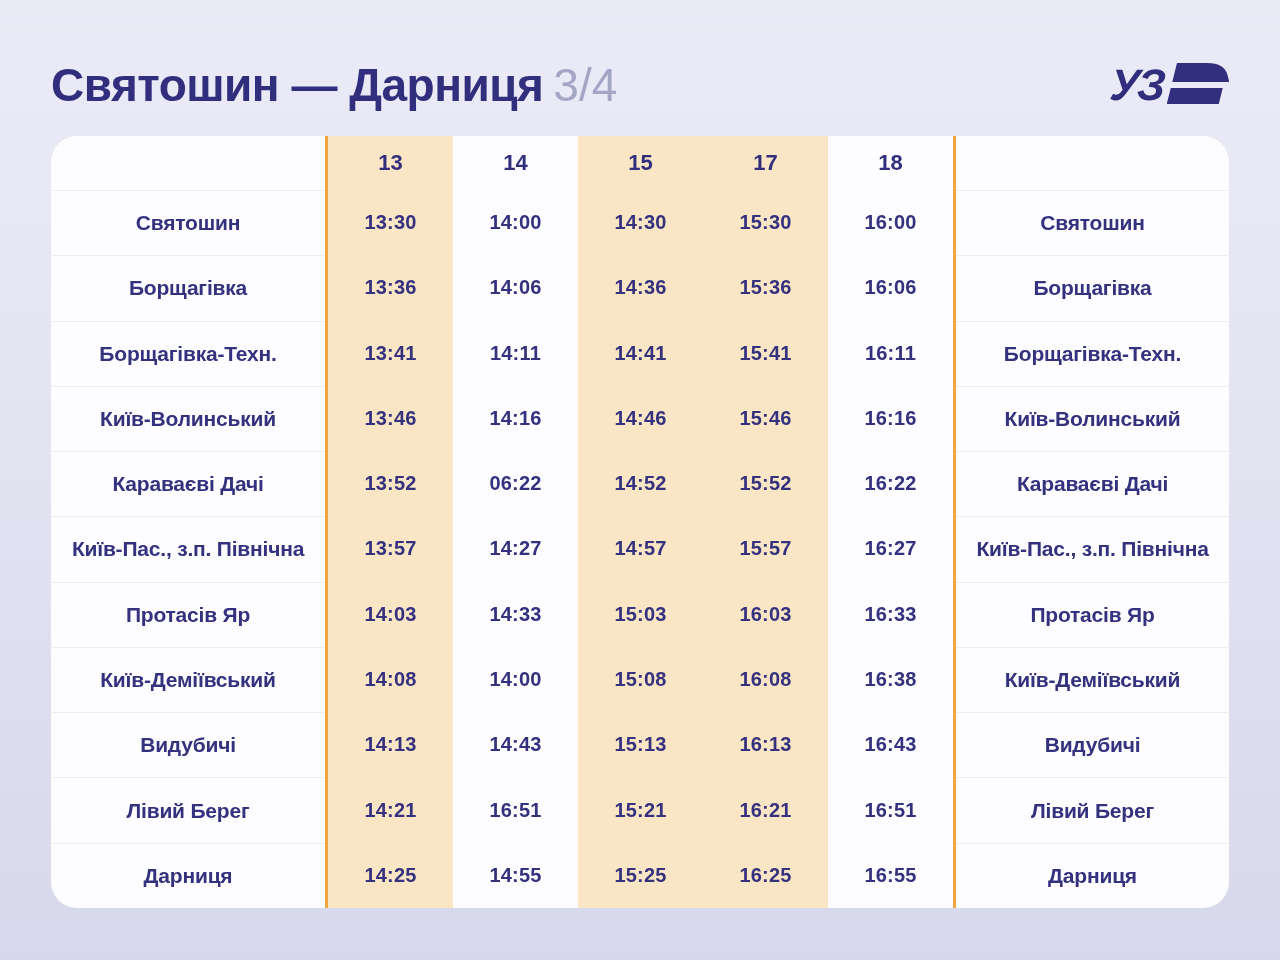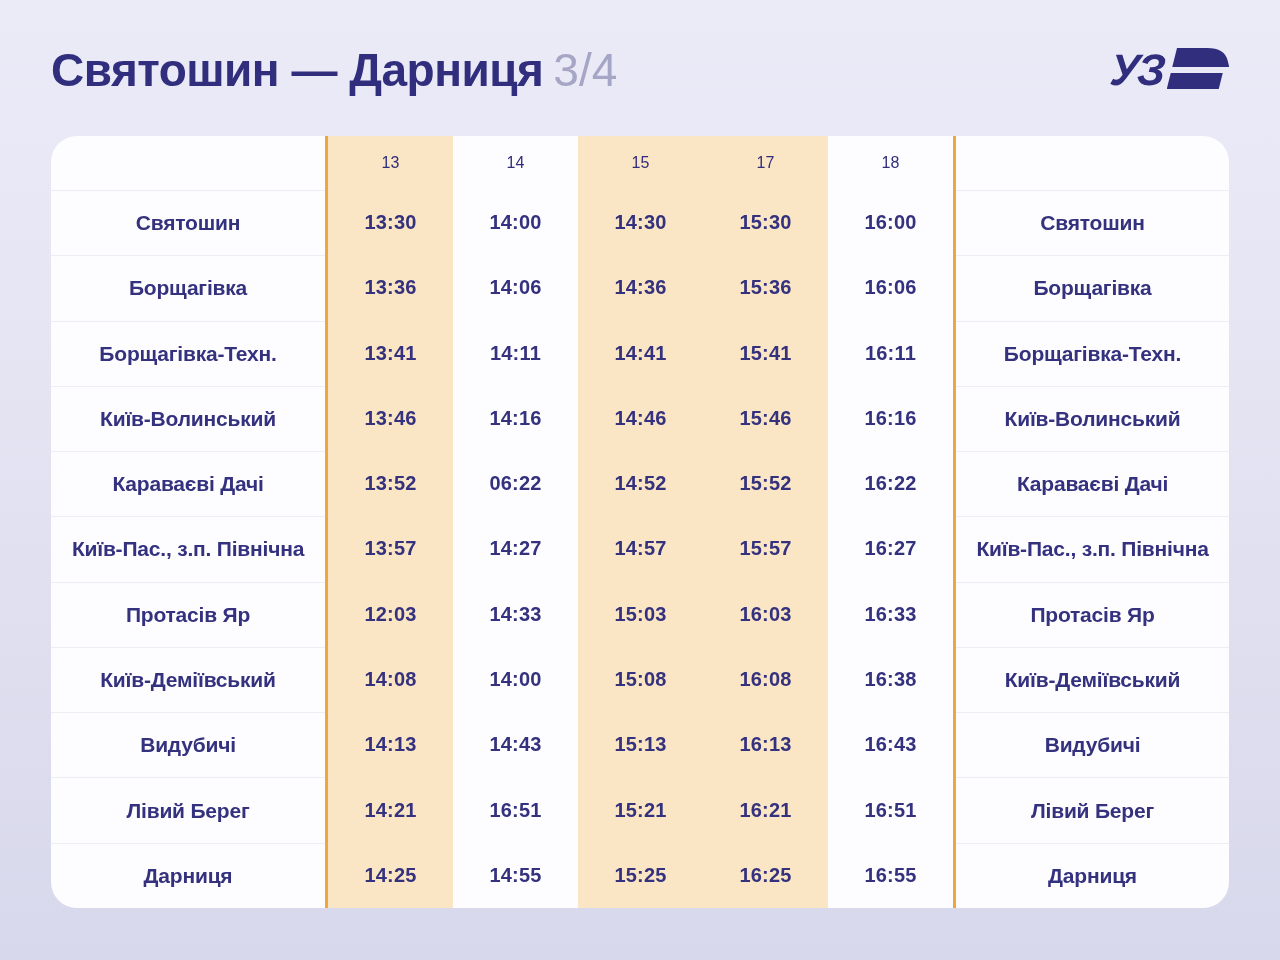--- a/index.html
+++ b/index.html
@@ -14,21 +14,21 @@
   html,body{width:1280px;height:960px;overflow:hidden;}
   body{
     font-family:"Liberation Sans", sans-serif;
     background:linear-gradient(180deg,#ebebf8 0%,#e3e3f2 45%,#d8d8ec 100%);
     color:var(--navy);
   }
   .page{position:relative;width:1280px;height:960px;}
 
   
   .top{
-    position:absolute;left:51px;right:51px;top:38px;height:64px;
+    position:absolute;left:51px;right:51px;top:53px;height:64px;
     display:flex;justify-content:space-between;align-items:center;
   }
   .title{
     font-size:46px;font-weight:800;letter-spacing:-0.5px;color:var(--navy);
     white-space:nowrap;
   }
   .title .pagenum{
     font-weight:400;color:var(--gray);margin-left:10px;letter-spacing:0;
   }
   .logo{display:flex;align-items:center;gap:4px;}
@@ -49,21 +49,21 @@
     width:274px;flex:0 0 auto;display:flex;flex-direction:column;height:100%;
   }
   .station-col.right{width:273px;}
   .vline{flex:0 0 3px;background:var(--orange);height:100%;}
   .times{flex:1 1 auto;display:flex;height:100%;}
   .time-col{flex:1 1 0;display:flex;flex-direction:column;height:100%;}
   .time-col.peach{background:var(--peach);}
 
   .hcell{
     flex:0 0 54px;display:flex;align-items:center;justify-content:center;
-    font-size:16px;font-weight:400;color:var(--navy);
+    font-size:22px;font-weight:700;color:var(--navy);
   }
   .cell{
     flex:1 1 0;display:flex;align-items:center;justify-content:center;
     font-size:20px;font-weight:700;color:#34317e;letter-spacing:0.2px;
   }
   .station-col .cell{font-size:21px;letter-spacing:-0.2px;}
   .station-col .hcell + .cell,
   .station-col .cell + .cell{border-top:1px solid var(--sep);}
 </style>
 </head>
@@ -104,21 +104,21 @@
     <div class="vline"></div>
     <div class="times" id="time-cols">
         <div class="time-col peach">
           <div class="hcell">13</div>
           <div class="cell">13:30</div>
           <div class="cell">13:36</div>
           <div class="cell">13:41</div>
           <div class="cell">13:46</div>
           <div class="cell">13:52</div>
           <div class="cell">13:57</div>
-          <div class="cell">12:03</div>
+          <div class="cell">14:03</div>
           <div class="cell">14:08</div>
           <div class="cell">14:13</div>
           <div class="cell">14:21</div>
           <div class="cell">14:25</div>
         </div>
         <div class="time-col">
           <div class="hcell">14</div>
           <div class="cell">14:00</div>
           <div class="cell">14:06</div>
           <div class="cell">14:11</div>

